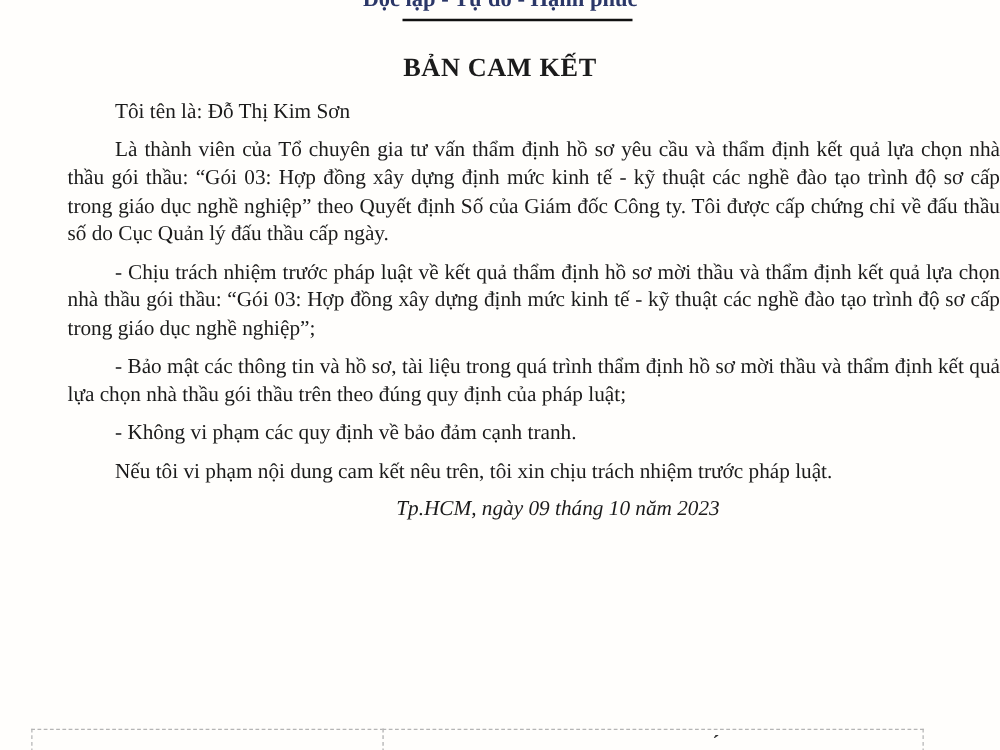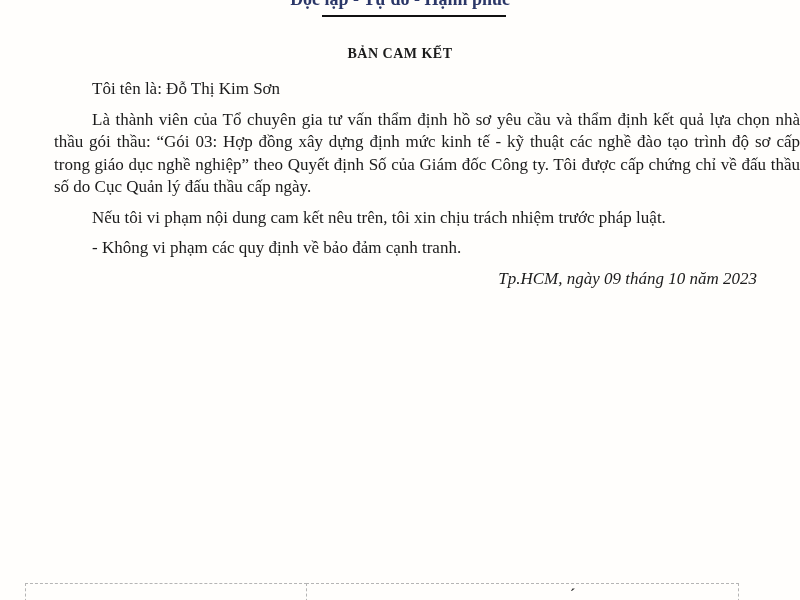--- a/index.html
+++ b/index.html
@@ -29,42 +29,42 @@
     width: 184px;
     height: 2px;
     background: var(--rule, #111);
   }
   .title {
     position: absolute;
     top: 42px;
     left: 0; right: 0;
     text-align: center;
     font-weight: bold;
-    font-size: 14px;
+    font-size: 21px;
     line-height: 24px;
     letter-spacing: 0.5px;
   }
   .content {
     position: absolute;
     top: 78px;
     left: 27px;
     width: 746px;
     font-size: 17px;
     line-height: 22.5px;
     text-align: justify;
     margin-left: 27px;
   }
   .content p {
     margin: 0 0 8px 0;
     text-indent: 38px;
   }
   .date-line {
     width: 440px;
     margin-left: 263px;
-    text-align: right;
+    text-align: left;
     font-style: italic;
     font-size: 17px;
     line-height: 22.5px;
     text-indent: 0;
   }
   .sig-table {
     position: absolute;
     top: 583px;
     left: 25px;
     display: flex;
@@ -99,25 +99,27 @@
   <div class="title">BẢN CAM KẾT</div>
 
   <div class="content">
     <p>Tôi tên là: Đỗ Thị Kim Sơn</p>
 
     <p>Là thành viên của Tổ chuyên gia tư vấn thẩm định hồ sơ yêu cầu và thẩm định kết quả lựa chọn nhà thầu gói thầu: “Gói 03: Hợp đồng xây dựng định mức kinh tế - kỹ thuật các nghề đào tạo trình độ sơ cấp trong giáo dục nghề nghiệp” theo Quyết định Số của Giám đốc Công ty. Tôi được cấp chứng chỉ về đấu thầu số do Cục Quản lý đấu thầu cấp ngày.</p>
 
 
 
 
+    <p>- Chịu trách nhiệm trước pháp luật về kết quả thẩm định hồ sơ mời thầu và thẩm định kết quả lựa chọn nhà thầu gói thầu: “Gói 03: Hợp đồng xây dựng định mức kinh tế - kỹ thuật các nghề đào tạo trình độ sơ cấp trong giáo dục nghề nghiệp”;</p>
 
+    <p>- Bảo mật các thông tin và hồ sơ, tài liệu trong quá trình thẩm định hồ sơ mời thầu và thẩm định kết quả lựa chọn nhà thầu gói thầu trên theo đúng quy định của pháp luật;</p>
+
+    <p>- Không vi phạm các quy định về bảo đảm cạnh tranh.</p>
 
     <p>Nếu tôi vi phạm nội dung cam kết nêu trên, tôi xin chịu trách nhiệm trước pháp luật.</p>
-
-    <p>- Không vi phạm các quy định về bảo đảm cạnh tranh.</p>
 
     <div class="date-line">Tp.HCM, ngày 09 tháng 10 năm 2023</div>
   </div>
 
   <div class="sig-table">
     <div class="sig-cell left"></div>
     <div class="sig-cell right"></div>
   </div>
 
   <div class="fragment">´</div>

